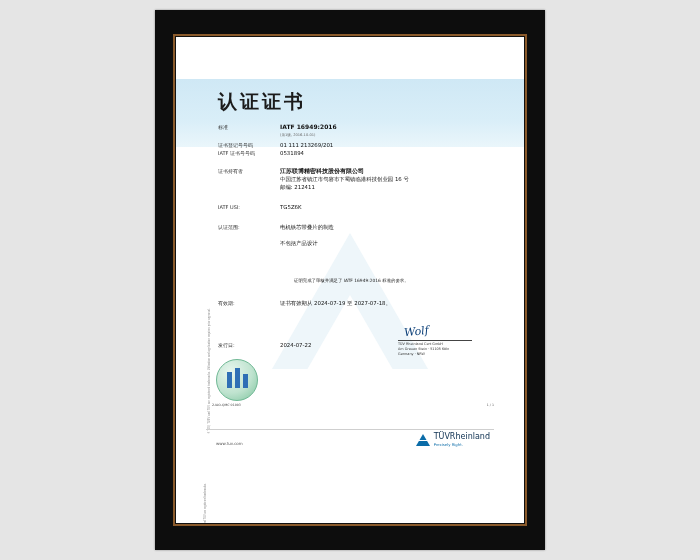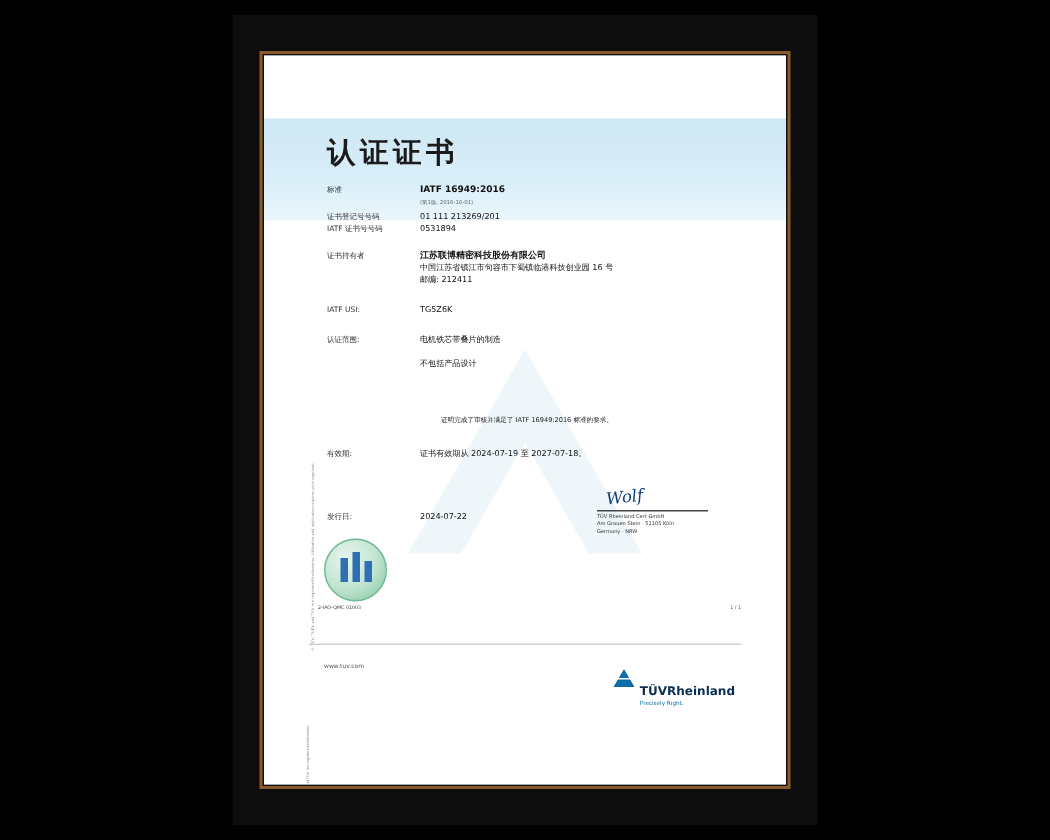--- a/index.html
+++ b/index.html
@@ -8,21 +8,21 @@
     width: 700px;
     height: 560px;
     background: #ffffff;
     font-family: "Liberation Sans", sans-serif;
   }
 
   #stage {
     position: relative;
     width: 700px;
     height: 560px;
-    background: #000000;
+    background: #e5e5e5;
     overflow: hidden;
   }
 
   
   .frame-outer {
     position: absolute;
     left: 155px;
     top: 10px;
     width: 390px;
     height: 540px;
@@ -274,24 +274,23 @@
     position: absolute;
     left: -4px;
     top: 6px;
     width: 8px;
     height: 0;
     border-top: 1.4px solid #ffffff;
   }
   .tuv-text { line-height: 1; }
   .tuv-name {
     font-size: 8px;
-    font-weight: bold;
+    font-weight: normal;
     color: #0b2e4f;
     font-family: "DejaVu Sans", sans-serif;
-    margin-top: 24px;
   }
   .tuv-tag {
     font-size: 3.8px;
     color: #0b6ca8;
     margin-top: 2px;
     font-family: "DejaVu Sans", sans-serif;
   }
 </style>
 </head>
 <body>

